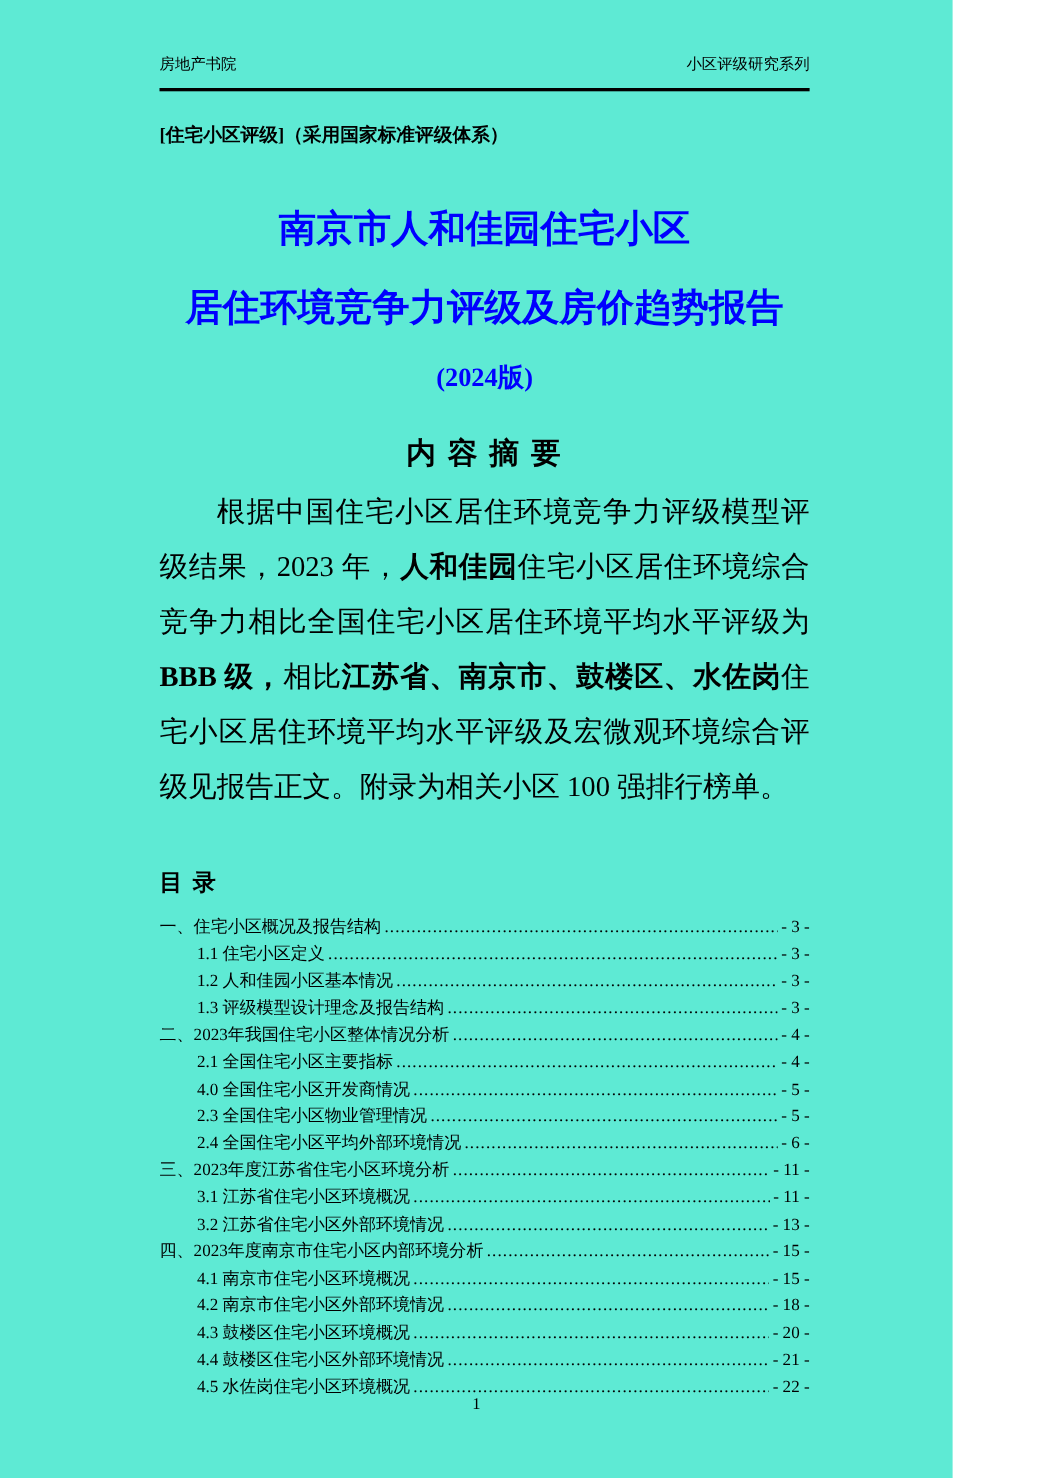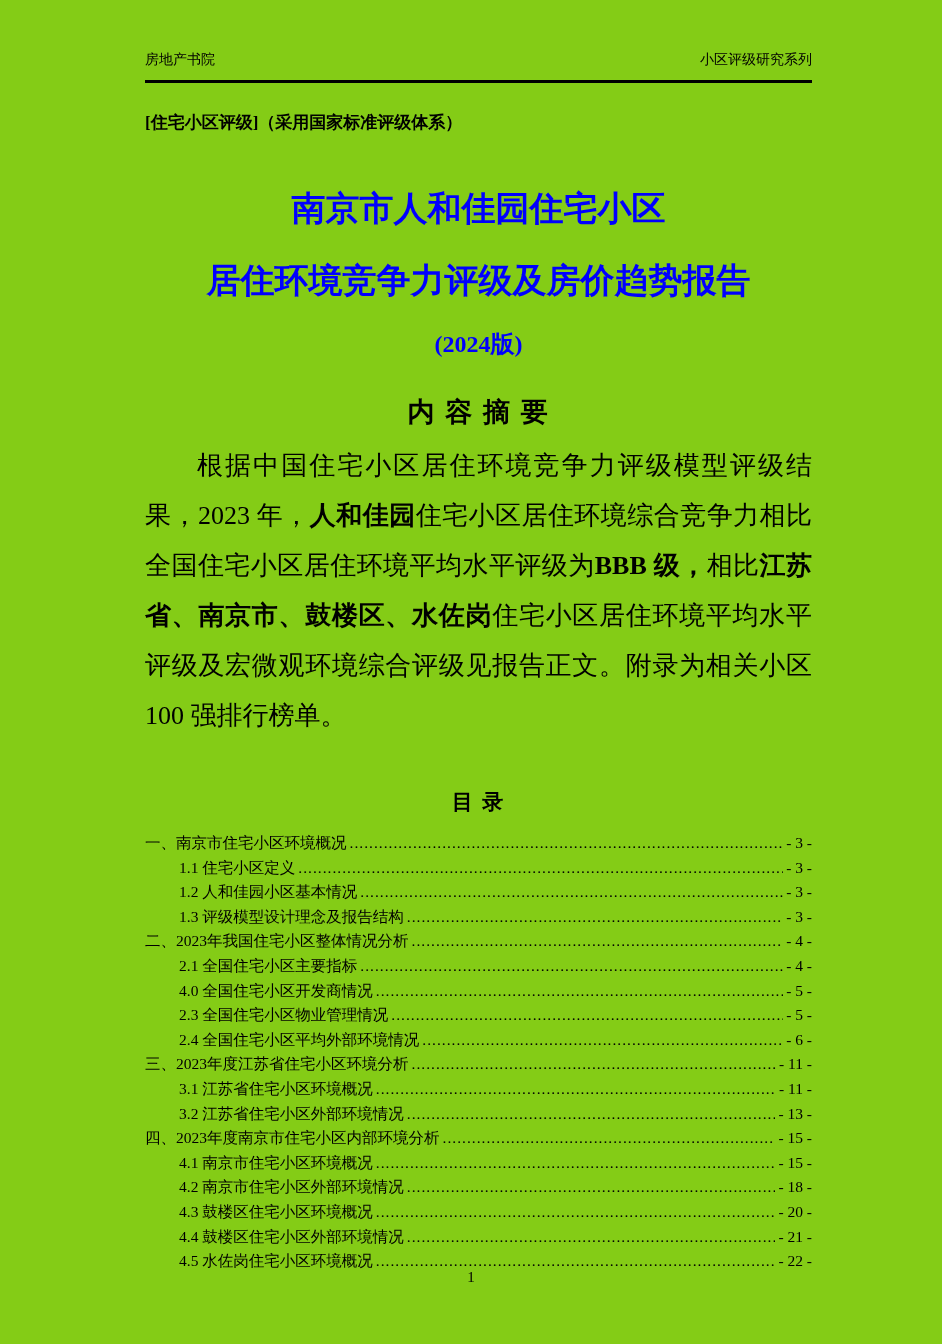--- a/index.html
+++ b/index.html
@@ -5,23 +5,23 @@
   :root { --accent: #0000FF; --ink: #000000; }
   * { margin: 0; padding: 0; box-sizing: border-box; }
   html, body { background: #ffffff; }
   body {
     width: 950px; height: 1344px;
     font-family: "Liberation Serif", "DejaVu Serif", serif;
     color: var(--ink);
   }
   .page {
     position: relative;
-    width: 942px; height: 1344px;
+    width: 866px; height: 1344px;
     padding: 50px 130px 17px 145px;
-    background: #84cc16;
+    background: #5eead4;
     overflow: hidden;
   }
   .hdr {
     display: flex; justify-content: space-between; align-items: baseline;
     font-size: 14px; line-height: 20px;
   }
   .hdr-rule {
     margin-top: 10px;
     border-bottom: 3px solid #000000;
     height: 0;
@@ -42,21 +42,20 @@
   }
   .summary {
     margin-top: 10px;
     font-size: 26px; line-height: 50px;
     text-align: justify;
     text-indent: 2em;
   }
   .summary b { font-weight: bold; }
   .toc-heading {
     margin-top: 46px;
-    text-align: center;
     font-size: 21px; font-weight: bold; line-height: 30px;
     letter-spacing: 2px;
   }
   .toc { margin-top: 14px; }
   .toc-row {
     display: flex; align-items: baseline;
     font-size: 15.5px; line-height: 24.6px;
     cursor: pointer;
   }
   .toc-row.lvl2 { padding-left: 34px; }
@@ -92,21 +91,21 @@
   <h1 class="title l1">南京市人和佳园住宅小区</h1>
   <h1 class="title l2">居住环境竞争力评级及房价趋势报告</h1>
   <div class="title l3">(2024版)</div>
 
   <h2 class="summary-heading">内 容 摘 要</h2>
   <p class="summary"><span>根据中国住宅小区居住环境竞争力评级模型评级结果，2023 年，</span><b>人和佳园</b><span>住宅小区居住环境综合竞争力相比全国住宅小区居住环境平均水平评级为</span><b>BBB 级，</b><span>相比</span><b>江苏省、南京市、鼓楼区、水佐岗</b><span>住宅小区居住环境平均水平评级及宏微观环境综合评级见报告正文。附录为相关小区 100 强排行榜单。</span></p>
 
   <h3 class="toc-heading">目 录</h3>
   <nav class="toc">
       <div class="toc-row lvl1">
-        <span class="toc-title">一、南京市住宅小区环境概况</span>
+        <span class="toc-title">一、住宅小区概况及报告结构</span>
         <span class="toc-leader">............................................................................................................................................................................................................................................................................................................</span>
         <span class="toc-page">- 3 -</span>
       </div>
       <div class="toc-row lvl2">
         <span class="toc-title">1.1 住宅小区定义</span>
         <span class="toc-leader">............................................................................................................................................................................................................................................................................................................</span>
         <span class="toc-page">- 3 -</span>
       </div>
       <div class="toc-row lvl2">
         <span class="toc-title">1.2 人和佳园小区基本情况</span>

